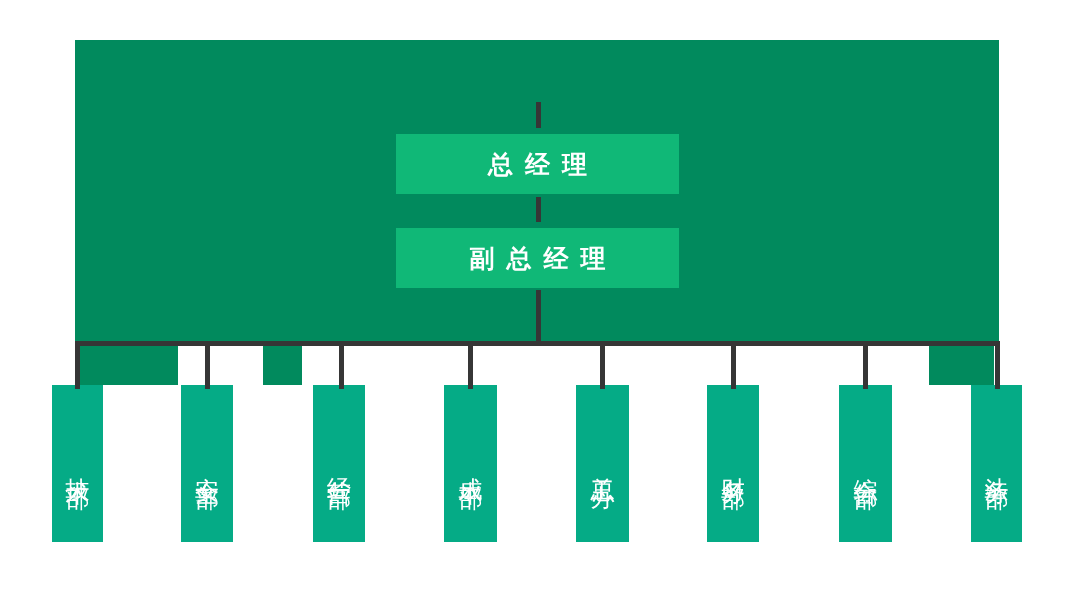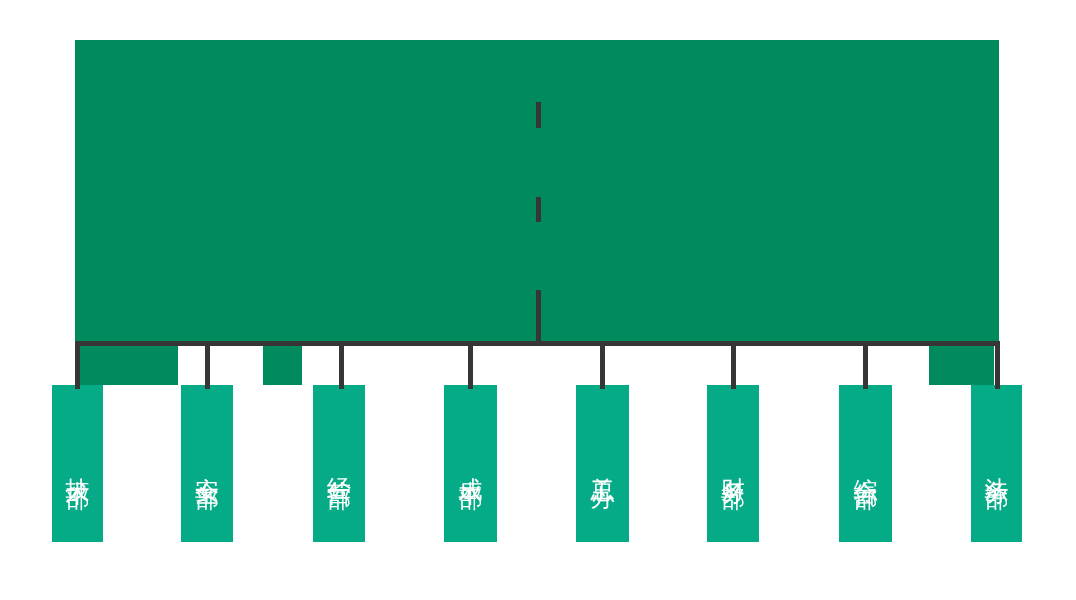--- a/index.html
+++ b/index.html
@@ -111,22 +111,28 @@
 
 <div class="canvas">
 
   <div class="banner"></div>
   <div class="stub stub-a"></div>
   <div class="stub stub-b"></div>
   <div class="stub stub-c"></div>
 
   <div class="vline dash-1"></div>
 
+  <div class="exec-box exec-2">
+    <span class="exec-label">总经理</span>
+  </div>
   <div class="vline dash-2"></div>
 
+  <div class="exec-box exec-3">
+    <span class="exec-label">副总经理</span>
+  </div>
 
   <div class="vline trunk"></div>
   <div class="hline"></div>
 
   <div class="dept d1">
     <span class="dept-label">技术部</span>
   </div>
   <div class="dept d2">
     <span class="dept-label">安全部</span>
   </div>

